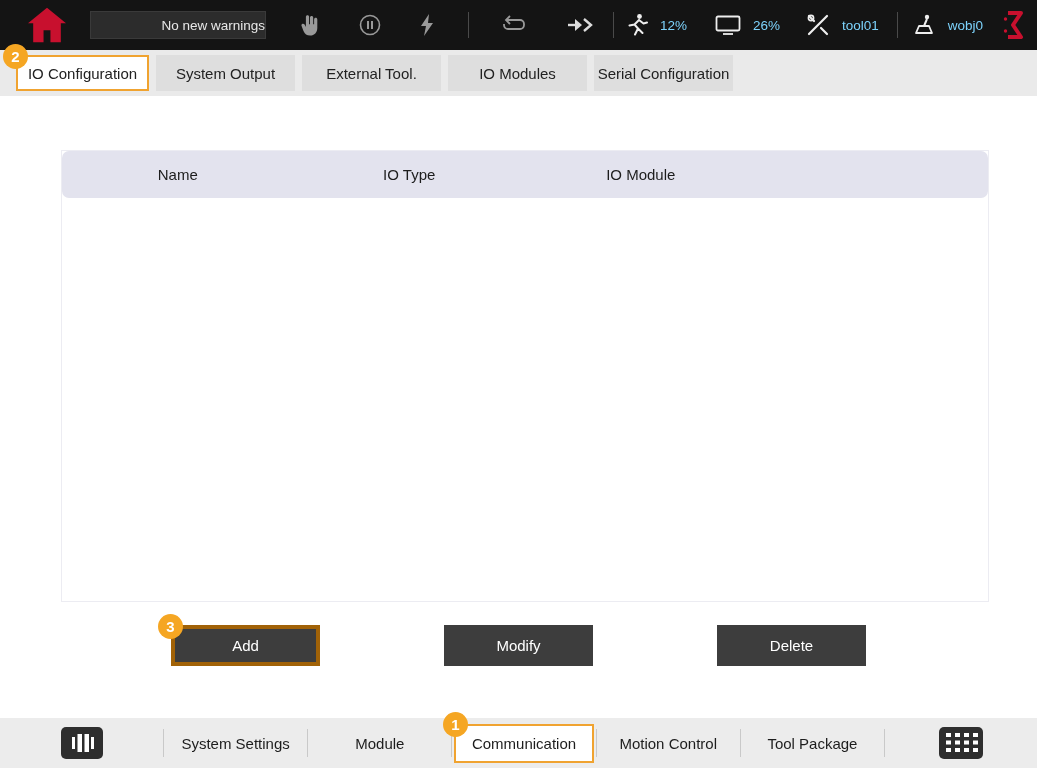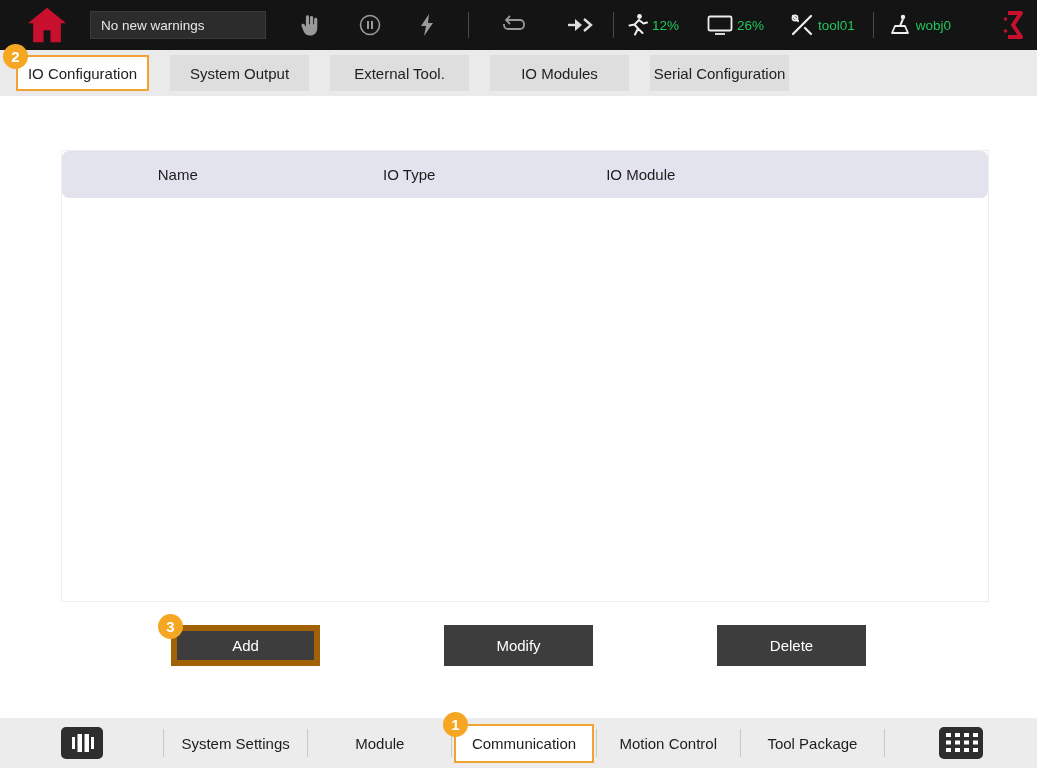--- a/index.html
+++ b/index.html
@@ -4,51 +4,51 @@
 <style>
   * { margin:0; padding:0; box-sizing:border-box; }
   body { font-family:"Liberation Sans", sans-serif; background:#fff; }
   .screen { position:relative; width:1037px; height:768px; background:#ffffff; overflow:hidden; }
 
   
   .topbar { position:absolute; top:0; left:0; width:100%; height:50px; background:#141414;
             display:flex; align-items:center; }
   .tb-home { margin-left:26px; display:flex; align-items:center; cursor:pointer; }
   .warnbox { margin-left:22px; width:176px; height:28px; background:#2c2c2c; border:1px solid #3a3a3a;
-             color:#e8e8e8; font-size:13.5px; display:flex; align-items:center; padding-left:10px; }
+             color:#e8e8e8; font-size:13.5px; display:flex; align-items:center; padding-left:10px;justify-content:flex-end; }
   .tb-icon { display:flex; align-items:center; }
   .tb-sep { width:1px; height:26px; background:#4a4a4a; }
-  .tb-label { color:#22c55e; font-size:13.5px; margin-left:4px; }
+  .tb-label { color:#7dd3fc; font-size:13.5px; margin-left:12px; }
   .ml34{margin-left:34px;} .ml38{margin-left:38px;} .ml36{margin-left:36px;}
   .ml30{margin-left:30px;} .ml32{margin-left:32px;} .ml40{margin-left:40px;}
   .ml16{margin-left:16px;} .ml12{margin-left:12px;} .ml28{margin-left:28px;}
   .ml26{margin-left:26px;} .ml18{margin-left:18px;} .ml14{margin-left:14px;}
   .tb-logo { margin-left:auto; margin-right:10px; display:flex; align-items:center; }
 
   
   .tabstrip { position:absolute; top:50px; left:0; width:100%; height:46px; background:#eaeaea;
-              display:flex; align-items:center; padding-left:16px; gap:21px; }
+              display:flex; align-items:center; padding-left:16px; gap:7px; }
   .tab { width:139px; height:36px; background:#dedede; color:#222; font-size:15px;
          display:flex; align-items:center; justify-content:center; cursor:pointer; }
   .tab.active { width:133px; background:#ffffff; border:2px solid #F0A330; }
 
   
   .io-table { position:absolute; left:61px; top:150px; width:928px; border:1px solid #ececf2; }
   .io-thead { height:47px; background:#e3e3ee; display:grid; grid-template-columns:repeat(4,1fr);border-radius:7px; }
   .io-th { display:flex; align-items:center; justify-content:center; font-size:15px; color:#1d1d1d; }
   .io-tbody { height:403px; background:#ffffff; }
 
   
   .actions { position:absolute; top:625px; left:0; width:100%; display:flex;
              justify-content:center; gap:124px; }
   .btn { width:149px; height:41px; background:#3D3D3D; color:#fff; font-size:15px; border:none;
          display:flex; align-items:center; justify-content:center; cursor:pointer;
          font-family:"Liberation Sans", sans-serif; }
   .btn-wrap { position:relative; }
-  .btn.highlight { border:6px solid #a16207; }
+  .btn.highlight { border:4px solid #a16207; }
 
   
   .badge { position:absolute; width:25px; height:25px; border-radius:50%; background:#F5A623;
            color:#fff; font-size:15px; font-weight:bold; display:flex; align-items:center;
            justify-content:center; z-index:20; }
   .badge-tab { left:3px; top:44px; }
   .badge-add { left:-13px; top:-11px; }
   .badge-comm { left:-13px; top:-14px; }
 
   

